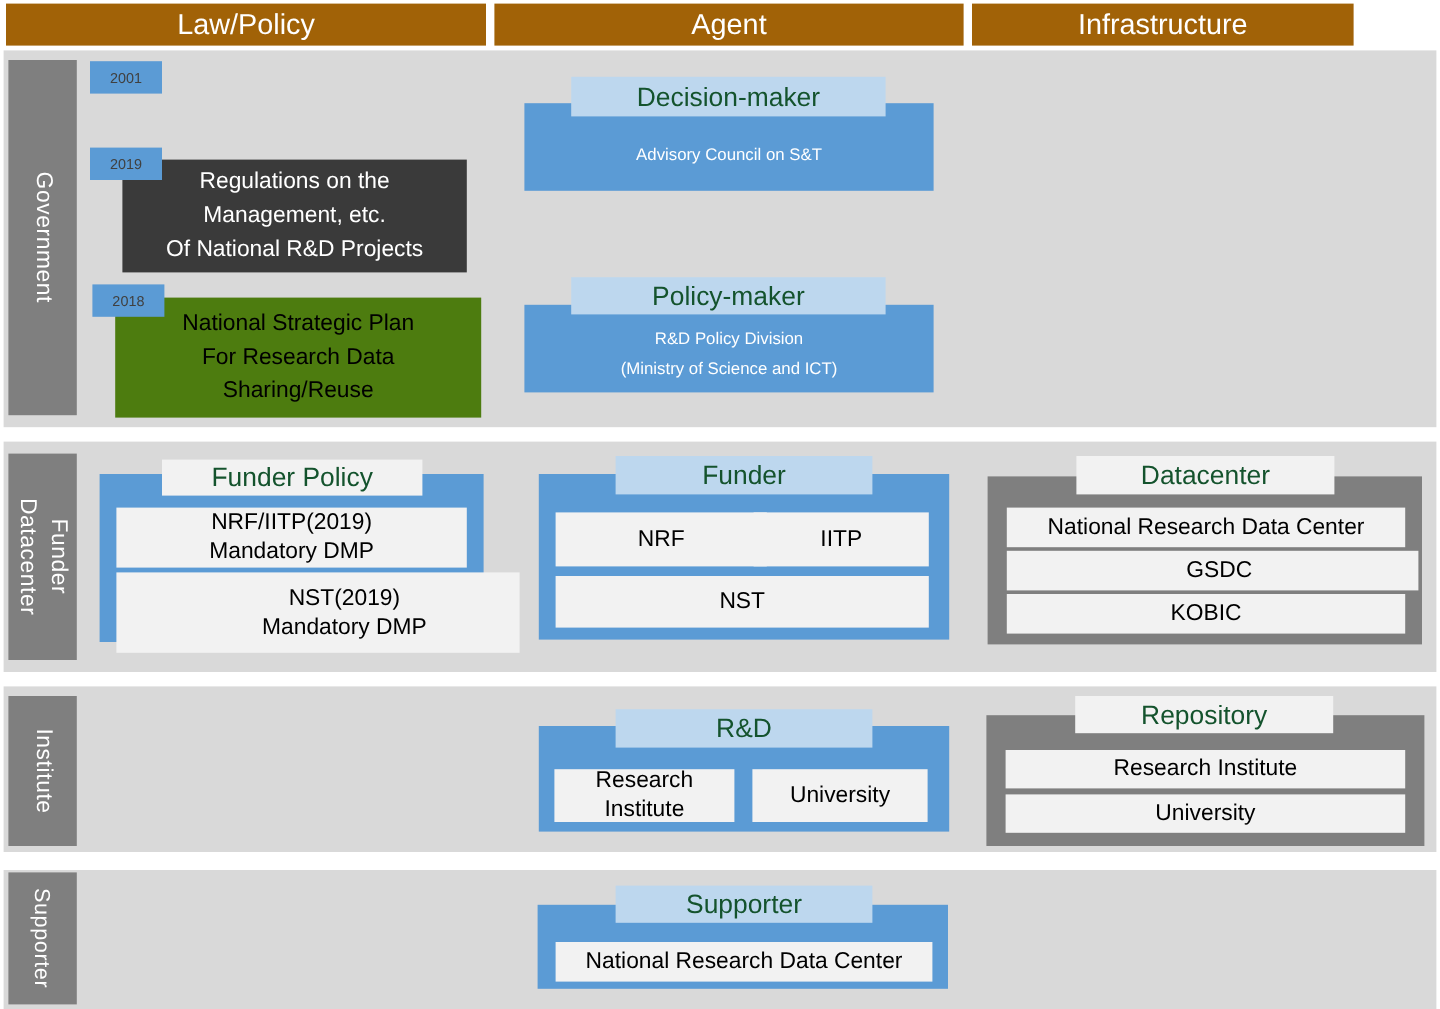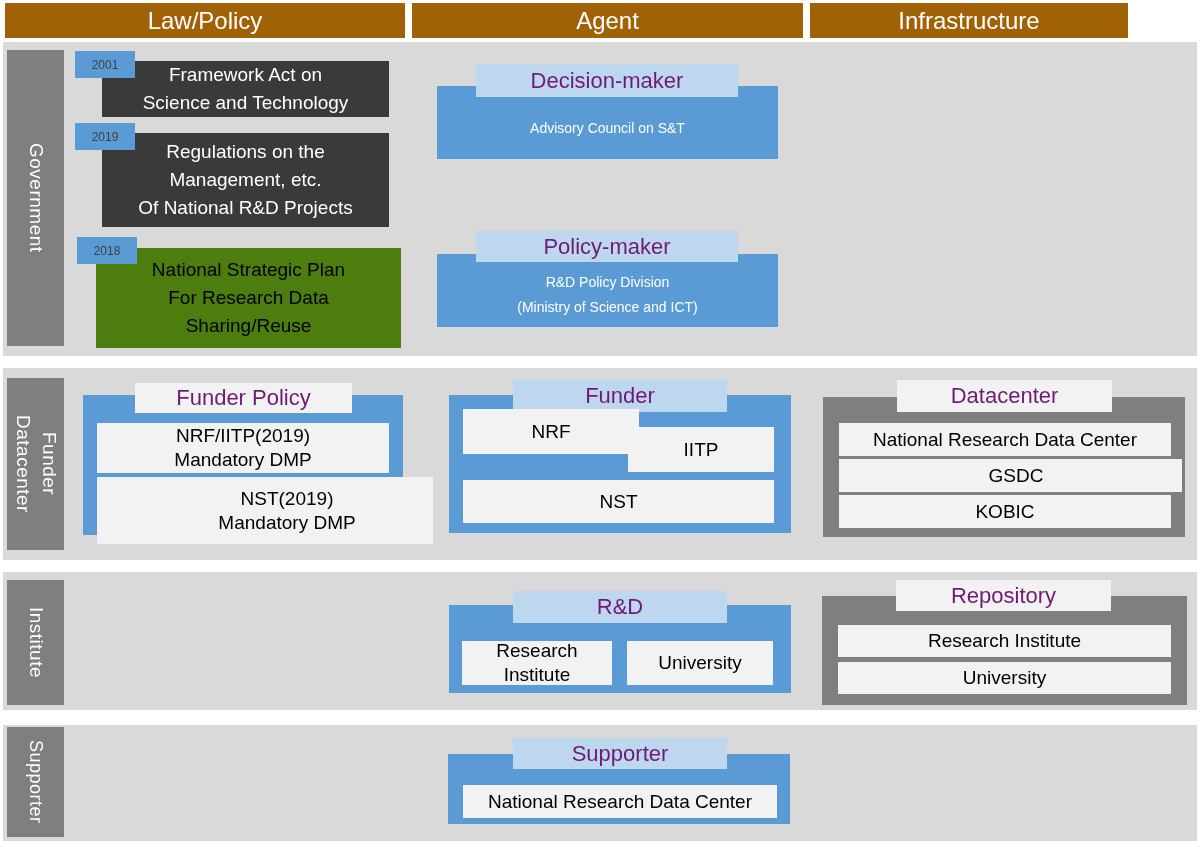--- a/index.html
+++ b/index.html
@@ -51,21 +51,21 @@
   .lightbox{background:#4d7c0f;color:#000000;}
   .law1{left:102px;top:61px;width:287px;height:56px;}
   .law2{left:102px;top:133px;width:287px;height:94px;}
   .law3{left:96px;top:248px;width:305px;height:100px;}
   
   .frame{position:absolute;z-index:1;}
   .frame.blue{background:#5b9bd5;}
   .frame.gray{background:#7f7f7f;}
   .tab{
     position:absolute;z-index:2;display:flex;align-items:center;justify-content:center;
-    font-size:22px;color:#701a75;
+    font-size:22px;color:#14532d;
   }
   .tab.blue{background:#bdd7ee;}
   .tab.light{background:#f2f2f2;}
   .inner{
     position:absolute;z-index:2;background:#f2f2f2;color:#000000;
     display:flex;align-items:center;justify-content:center;text-align:center;
     white-space:pre-line;font-size:19px;line-height:24px;
   }
   .bodytext{
     position:absolute;z-index:2;color:#ffffff;text-align:center;white-space:pre-line;
@@ -79,21 +79,21 @@
   .pm-tab{left:476px;top:231px;width:262px;height:31px;}
   .pm-body{left:437px;top:262px;width:341px;height:65px;}
   
   .fp-box{left:83px;top:395px;width:320px;height:140px;}
   .fp-tab{left:135px;top:383px;width:217px;height:30px;}
   .fp-i1{left:97px;top:423px;width:292px;height:50px;}
   .fp-i2{left:97px;top:477px;width:292px;height:67px;padding-left:44px;}
   
   .fu-box{left:449px;top:395px;width:342px;height:138px;}
   .fu-tab{left:513px;top:380px;width:214px;height:32px;}
-  .fu-i1{left:463px;top:409px;width:176px;height:45px;}
+  .fu-i1{left:463px;top:427px;width:176px;height:45px;}
   .fu-i2{left:628px;top:427px;width:146px;height:45px;}
   .fu-i3{left:463px;top:480px;width:311px;height:43px;}
   
   .dc-box{left:823px;top:397px;width:362px;height:140px;}
   .dc-tab{left:897px;top:380px;width:215px;height:32px;}
   .dc-i1{left:839px;top:423px;width:332px;height:33px;}
   .dc-i2{left:839px;top:459px;width:332px;height:33px;padding-left:11px;}
   .dc-i3{left:839px;top:495px;width:332px;height:33px;}
   
   .rd-box{left:449px;top:605px;width:342px;height:88px;}
@@ -138,22 +138,20 @@
 Datacenter</span>
     </div>
   <div class="sidebar sb-inst">
       <span>Institute</span>
     </div>
   <div class="sidebar sb-sup">
       <span>Supporter</span>
     </div>
 
   <div class="yeartag tag1">2001</div>
-  <div class="lawbox darkbox law1">Framework Act on
-Science and Technology</div>
   <div class="yeartag tag2">2019</div>
   <div class="lawbox darkbox law2">Regulations on the
 Management, etc.
 Of National R&amp;D Projects</div>
   <div class="yeartag tag3">2018</div>
   <div class="lawbox lightbox law3">National Strategic Plan
 For Research Data
 Sharing/Reuse</div>
 
   <div class="frame blue dm-box"></div>

